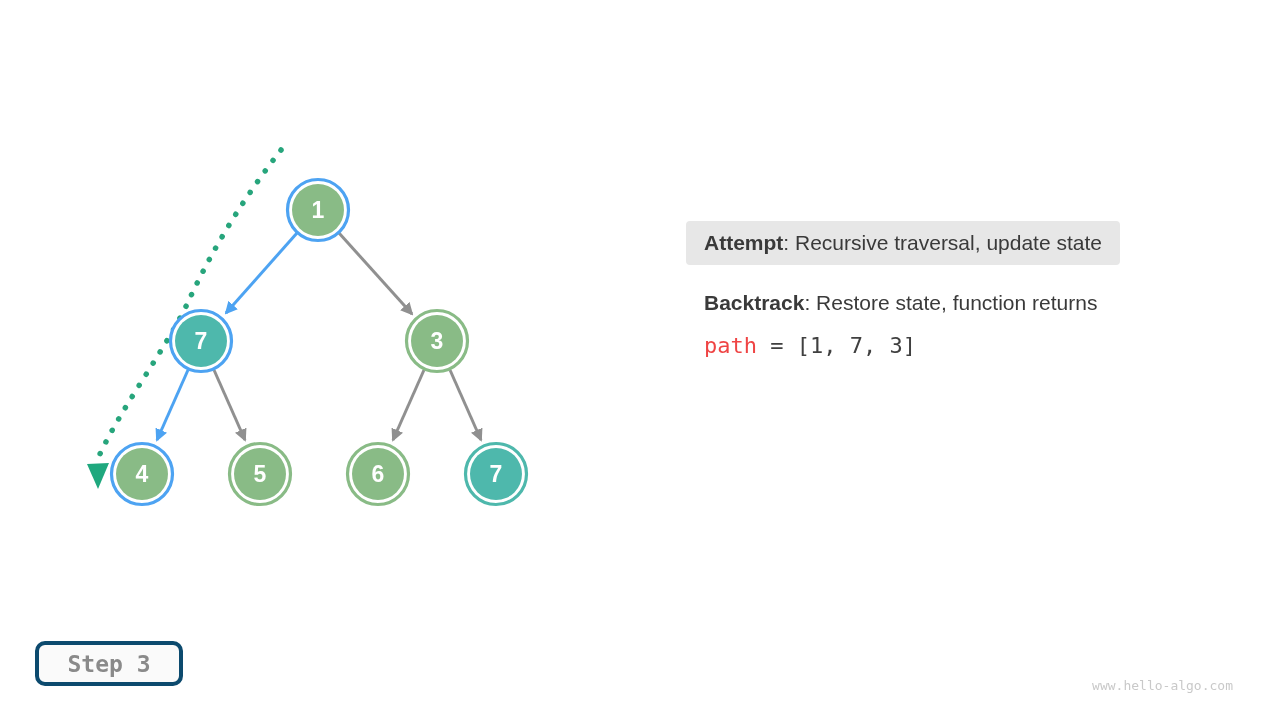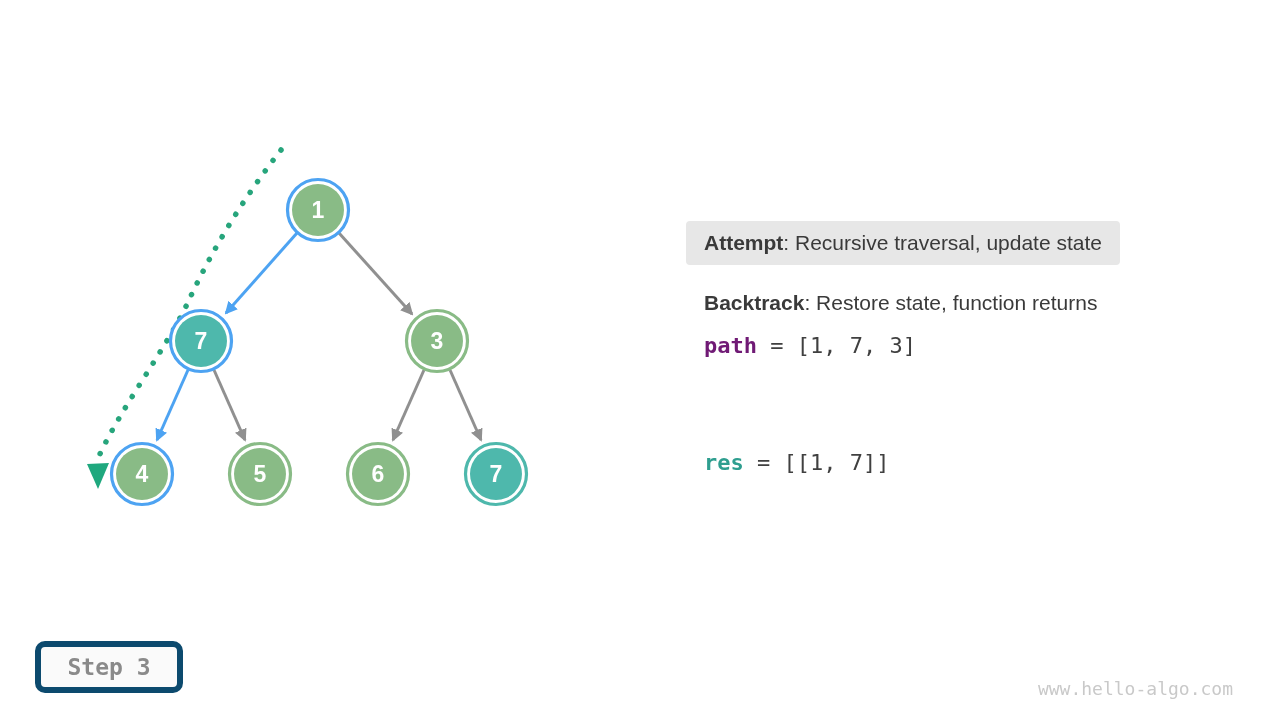--- a/index.html
+++ b/index.html
@@ -66,48 +66,48 @@
   .code-line {
     position: absolute;
     left: 704px;
     font-family: "DejaVu Sans Mono", monospace;
     font-size: 22px;
     color: #404040;
     white-space: pre;
   }
   .code-line.path-line { top: 333px; }
   .code-line.res-line  { top: 450px; }
-  .kw-path { color: #701a75; font-weight: bold; }
+  .kw-path { color: #ef4444; font-weight: normal; }
   .kw-res  { color: #2E9E8F; font-weight: bold; }
 
   
   .step-badge {
     position: absolute;
     left: 35px; top: 641px;
     box-sizing: border-box;
-    width: 148px; height: 52px;
+    width: 148px; height: 45px;
     background: #FAFAFA;
-    border: 6px solid #0c4a6e;
+    border: 4px solid #0c4a6e;
     border-radius: 10px;
     display: flex;
     align-items: center;
     justify-content: center;
     font-family: "DejaVu Sans Mono", monospace;
     font-size: 23px;
     font-weight: bold;
     color: #8A8A8A;
     white-space: pre;
   }
 
   
   .watermark {
     position: absolute;
     right: 47px; top: 678px;
     font-family: "DejaVu Sans Mono", monospace;
-    font-size: 18px;
+    font-size: 13px;
     color: #C9C9C9;
   }
 </style>
 </head>
 <body>
 
 <div class="canvas">
 
   <svg class="diagram" viewBox="0 0 1280 720">
     <defs>
@@ -167,19 +167,18 @@
       <text class="node-label" x="496" y="482">7</text>
     </g>
   </svg>
 
   <div class="attempt-box"><span class="bold-label">Attempt</span><span>: Recursive traversal, update state</span></div>
 
   <div class="backtrack-line"><span class="bold-label">Backtrack</span><span>: Restore state, function returns</span></div>
 
   <div class="code-line path-line"><span class="kw-path">path</span><span> = [1, 7, 3]</span></div>
 
-  <div class="code-line res-line"><span class="kw-res">res</span><span> = [[1, 7]]</span></div>
 
   <div class="step-badge"><span>Step 3</span></div>
 
   <div class="watermark">www.hello-algo.com</div>
 
 </div>
 
 </body></html>

